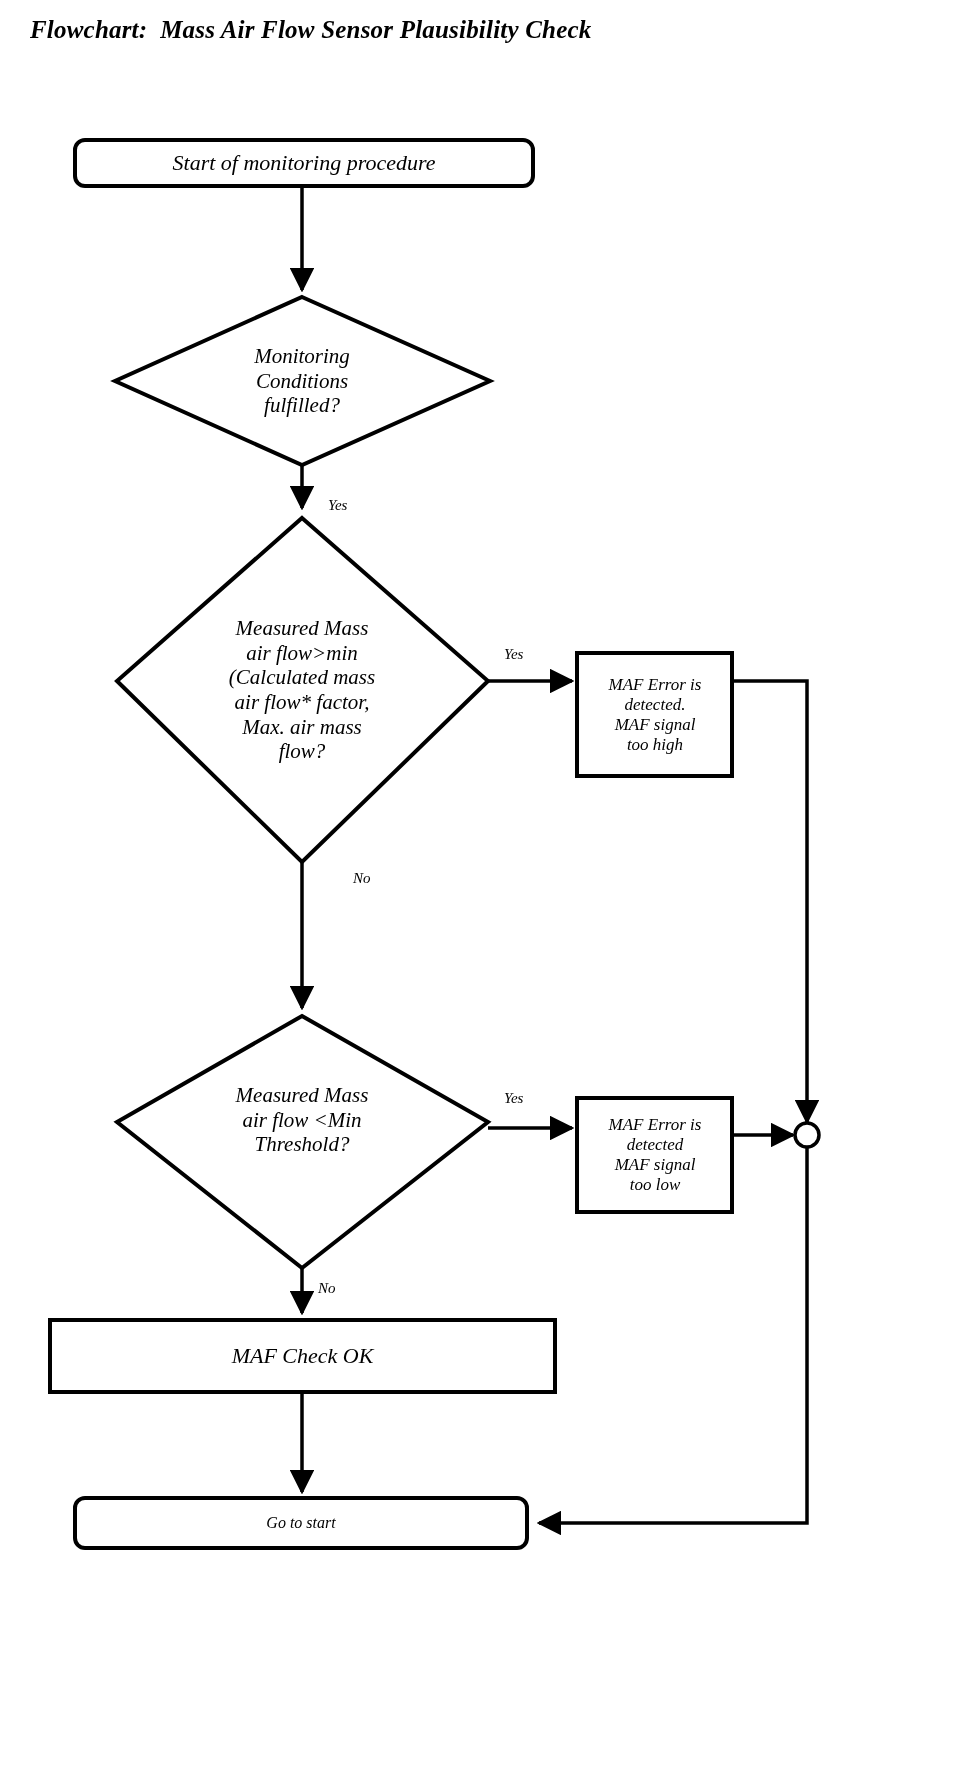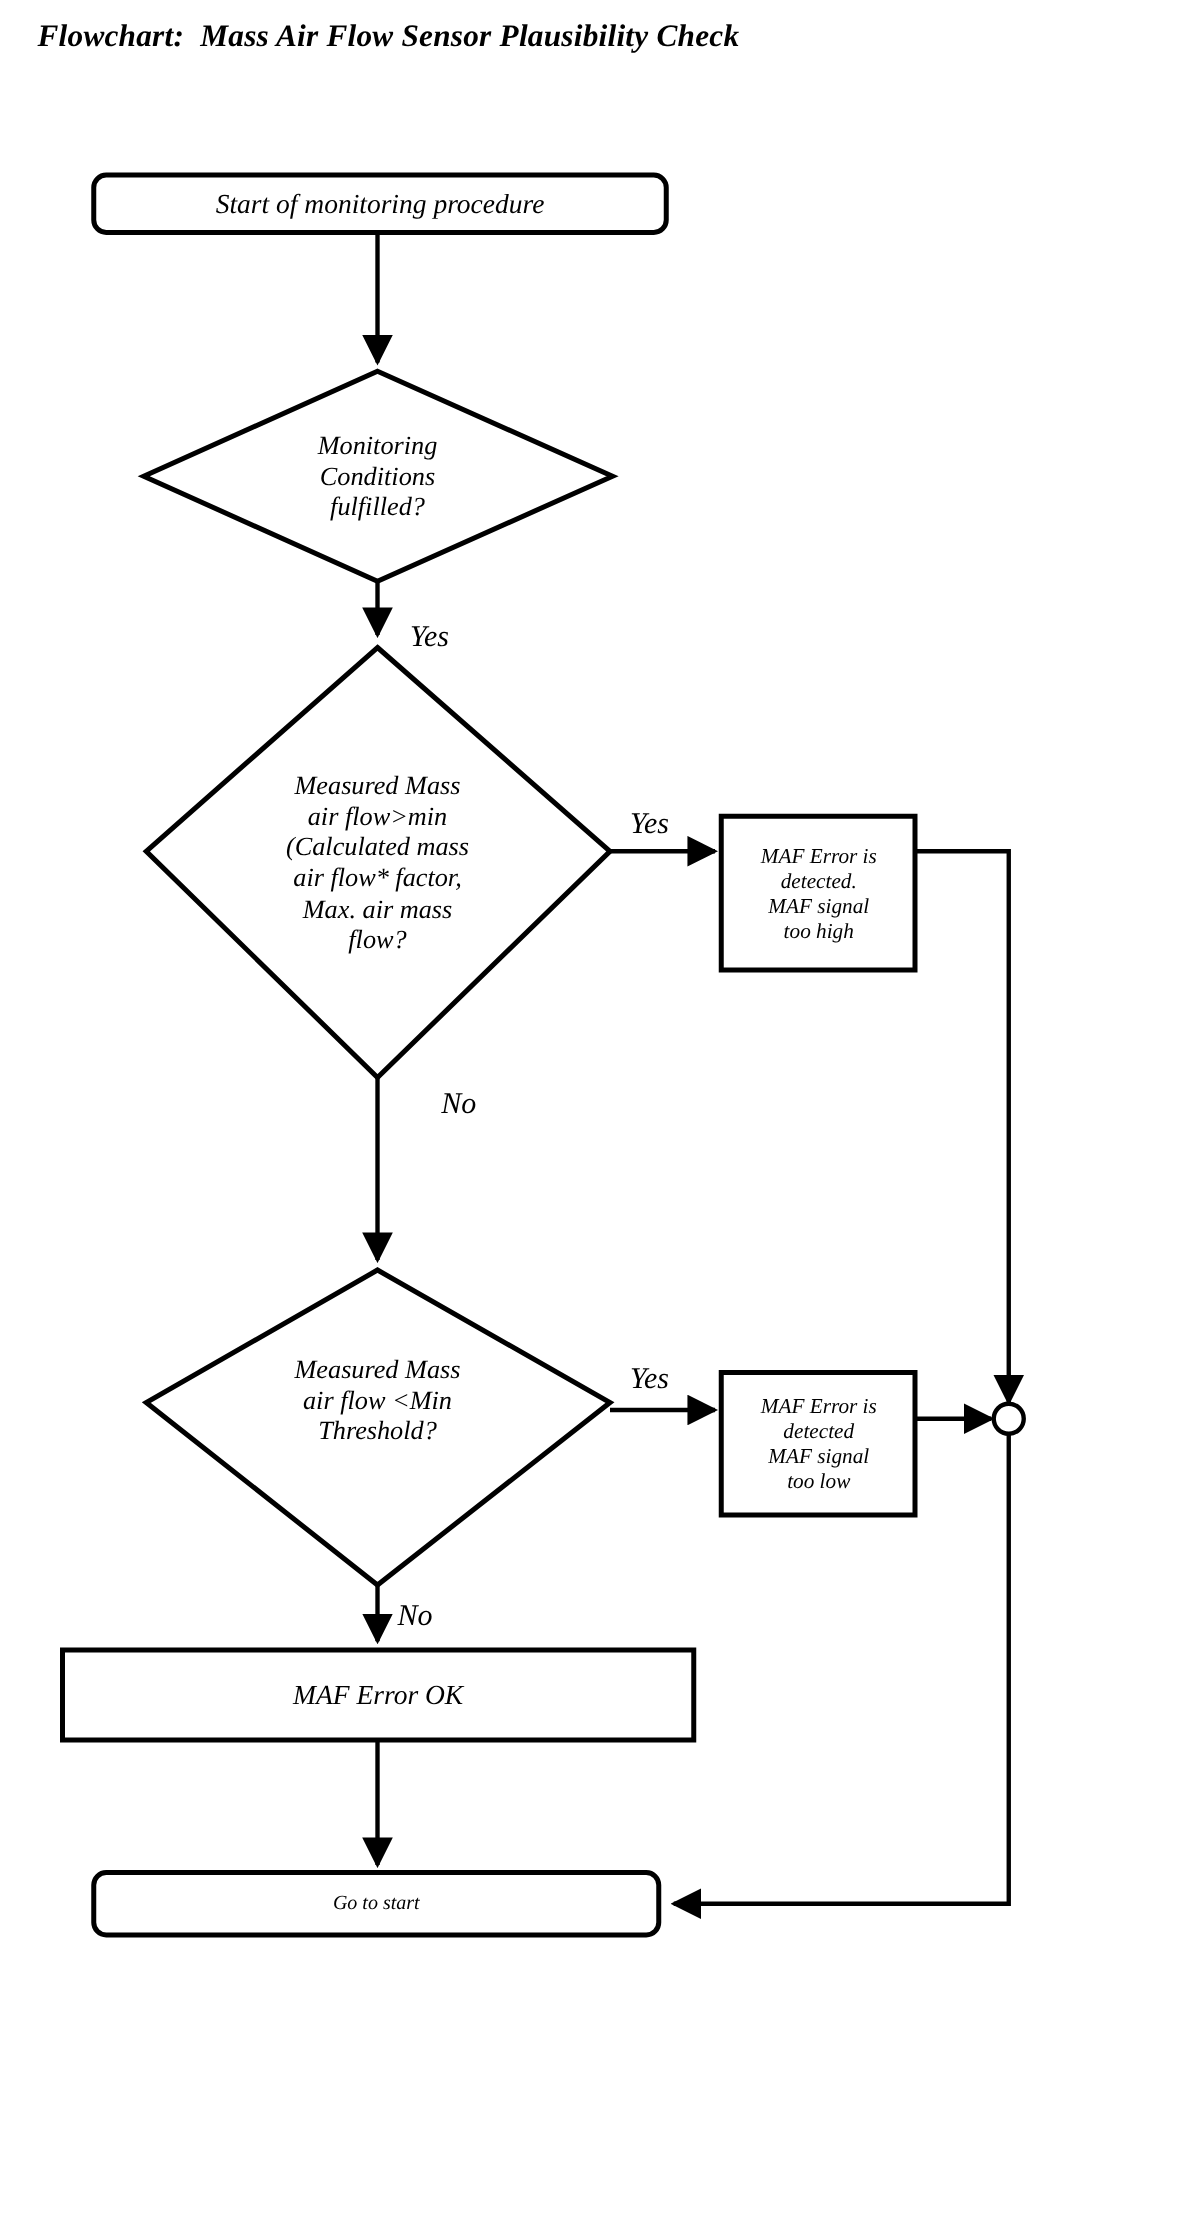--- a/index.html
+++ b/index.html
@@ -4,21 +4,21 @@
 <style>
   html,body{margin:0;padding:0;background:#ffffff;}
   body{width:960px;height:1786px;position:relative;overflow:hidden;
        font-family:"Liberation Serif","DejaVu Serif",serif;color:#000;}
   #canvas{position:absolute;left:0;top:0;width:892px;height:1786px;font-style:italic;}
   svg.layer{position:absolute;left:0;top:0;width:960px;height:1786px;}
   .title{position:absolute;left:30px;top:16px;font-size:25px;font-weight:bold;
          letter-spacing:.2px;white-space:pre;}
   .node-text{position:absolute;display:flex;align-items:center;justify-content:center;
              text-align:center;line-height:1.17;white-space:pre-line;}
-  .edge-label{position:absolute;font-size:24px;white-space:pre;}
+  .edge-label{position:absolute;font-size:15px;white-space:pre;}
   .t-start{left:75px;top:140px;width:458px;height:46px;font-size:22px;}
   .t-d1{left:152px;top:333px;width:300px;height:96px;font-size:21px;}
   .t-d2{left:182px;top:600px;width:240px;height:180px;font-size:21px;}
   .t-d3{left:152px;top:1060px;width:300px;height:120px;font-size:21px;}
   .t-box-high{left:578px;top:655px;width:154px;height:120px;font-size:17px;}
   .t-box-low{left:578px;top:1098px;width:154px;height:114px;font-size:17px;}
   .t-ok{left:50px;top:1320px;width:505px;height:72px;font-size:22px;}
   .t-goto{left:75px;top:1498px;width:452px;height:50px;font-size:16px;}
   .lb-yes1{left:328px;top:497px;}
   .lb-yes2{left:504px;top:646px;}
@@ -99,21 +99,21 @@
 
   <div class="node-text t-d3">Measured Mass
 air flow &lt;Min
 Threshold?</div>
 
   <div class="node-text t-box-low">MAF Error is
 detected
 MAF signal
 too low</div>
 
-  <div class="node-text t-ok">MAF Error OK</div>
+  <div class="node-text t-ok">MAF Check OK</div>
 
   <div class="node-text t-goto">Go to start</div>
 
   <div class="edge-label lb-yes1">Yes</div>
   <div class="edge-label lb-yes2">Yes</div>
   <div class="edge-label lb-no1">No</div>
   <div class="edge-label lb-yes3">Yes</div>
   <div class="edge-label lb-no2">No</div>
 
 </div>

